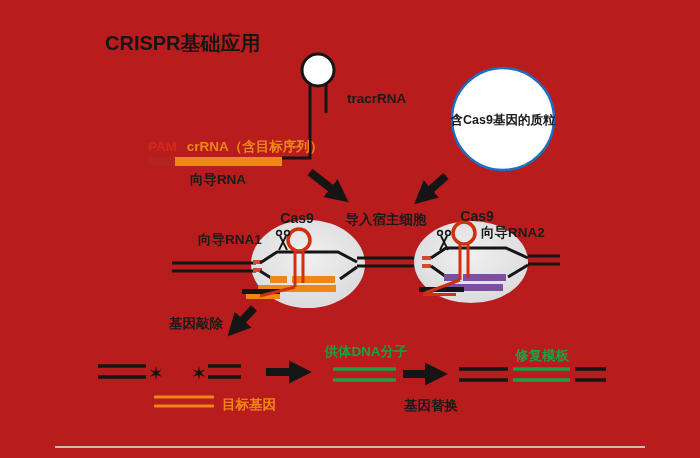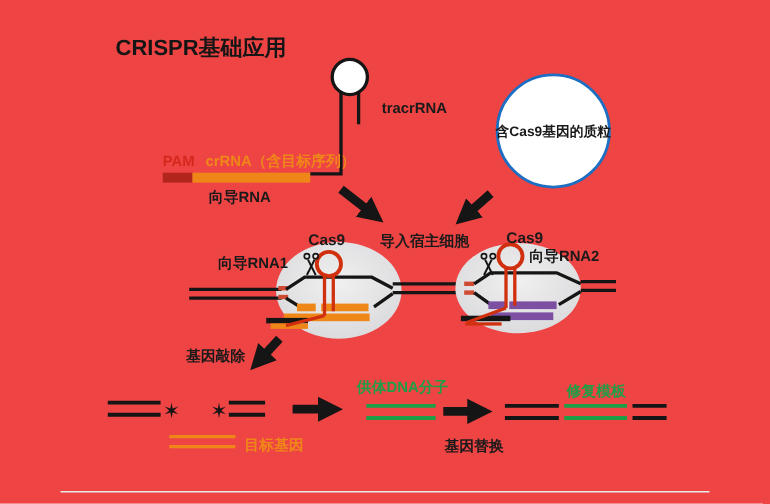--- a/index.html
+++ b/index.html
@@ -1,17 +1,17 @@
 <!DOCTYPE html>
 <html><head>
 <meta charset="utf-8">
 <style>
   html,body{margin:0;padding:0;background:#fff;}
   .stage{
-    position:relative;width:700px;height:458px;background:#ef4444;overflow:hidden;
+    position:relative;width:700px;height:458px;background:#b91c1c;overflow:hidden;
     font-family:"Liberation Sans","DejaVu Sans",sans-serif;
   }
   svg text{font-family:"Liberation Sans","DejaVu Sans",sans-serif;}
 </style>
 </head>
 <body>
 
 <div class="stage">
 <svg width="700" height="458" viewBox="0 0 700 458">
   <defs>

